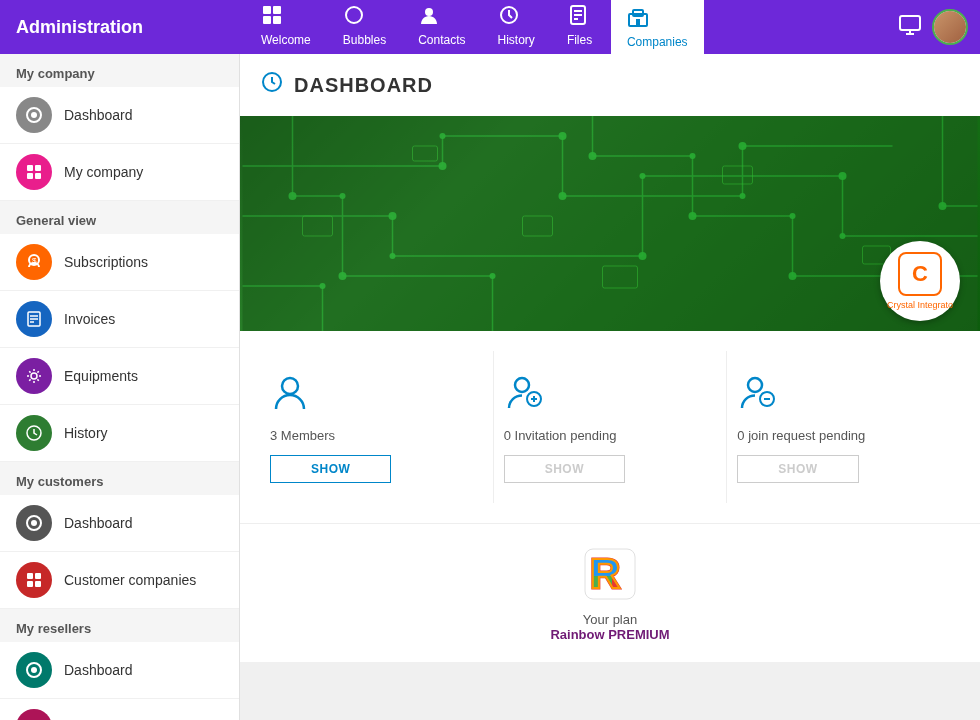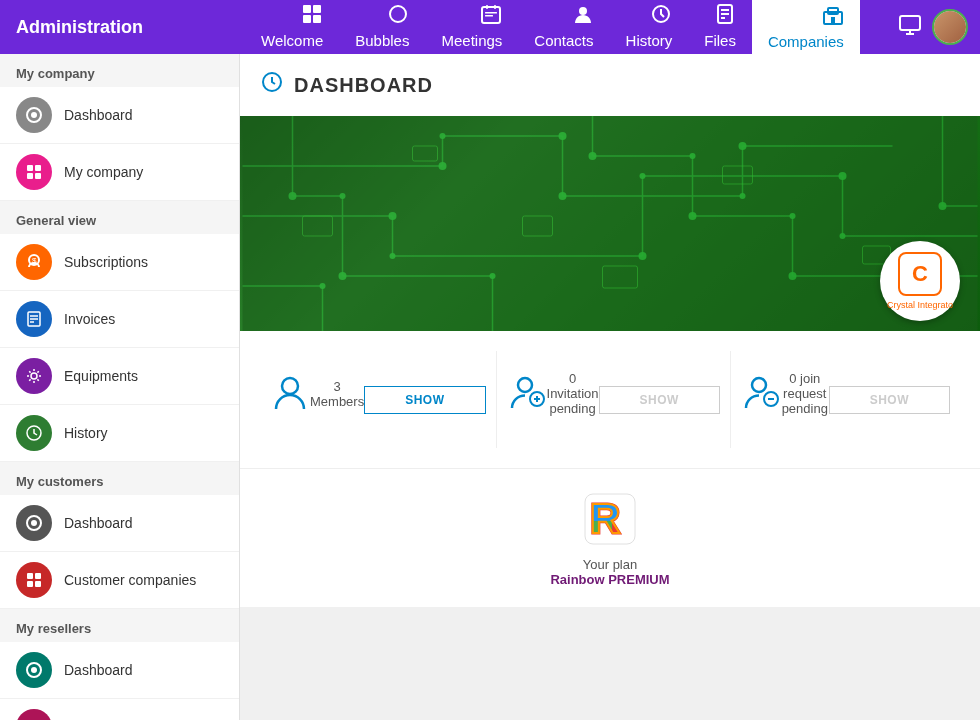--- a/index.html
+++ b/index.html
@@ -22,25 +22,25 @@
       flex-shrink: 0;
     }
     .nav-tabs {
       display: flex;
       flex: 1;
       height: 100%;
     }
     .nav-tab {
       display: flex;
       flex-direction: column;
-      align-items: flex-end;
+      align-items: flex-start;
       justify-content: center;
       color: white;
       padding: 8px 16px;
-      font-size: 15px;
+      font-size: 12px;
       cursor: pointer;
       height: 100%;
       border-bottom: 3px solid transparent;
       min-width: 60px;
     }
     .nav-tab.active {
       background: white;
       color: #0086c9;
       border-bottom: none;
     }
@@ -204,22 +204,22 @@
     .stats-row {
       display: flex;
       padding: 20px;
       gap: 0;
       background: white;
       border-bottom: 1px solid #eee;
     }
     .stat-card {
       flex: 1;
       display: flex;
-      flex-direction: row;
-      align-items: center;
+      flex-direction: column;
+      align-items: flex-start;
       padding: 20px 10px;
       border-right: 1px solid #eee;
     }
     .stat-card:last-child { border-right: none; }
     .stat-icon {
       font-size: 36px;
       color: #0086c9;
       margin-bottom: 8px;
     }
     .stat-label {
@@ -301,32 +301,20 @@
       </span>
       <span>Welcome</span>
     </div>
     <div class="nav-tab">
       <span class="nav-tab-icon">
         <svg width="22" height="22" viewBox="0 0 22 22" fill="none" stroke="currentColor" stroke-width="2">
             <circle cx="11" cy="11" r="8"></circle>
           </svg>
       </span>
       <span>Bubbles</span>
-    </div>
-    <div class="nav-tab">
-      <span class="nav-tab-icon">
-        <svg width="22" height="22" viewBox="0 0 22 22" fill="currentColor">
-            <rect x="2" y="4" width="18" height="16" rx="2" fill="none" stroke="currentColor" stroke-width="2"></rect>
-            <rect x="6" y="2" width="2" height="4" rx="1"></rect>
-            <rect x="14" y="2" width="2" height="4" rx="1"></rect>
-            <rect x="5" y="9" width="12" height="1.5" rx="0.5"></rect>
-            <rect x="5" y="12" width="8" height="1.5" rx="0.5"></rect>
-          </svg>
-      </span>
-      <span>Meetings</span>
     </div>
     <div class="nav-tab">
       <span class="nav-tab-icon">
         <svg width="22" height="22" viewBox="0 0 22 22" fill="currentColor">
             <circle cx="11" cy="8" r="4"></circle>
             <path d="M3 20c0-4.4 3.6-8 8-8s8 3.6 8 8"></path>
           </svg>
       </span>
       <span>Contacts</span>
     </div>

